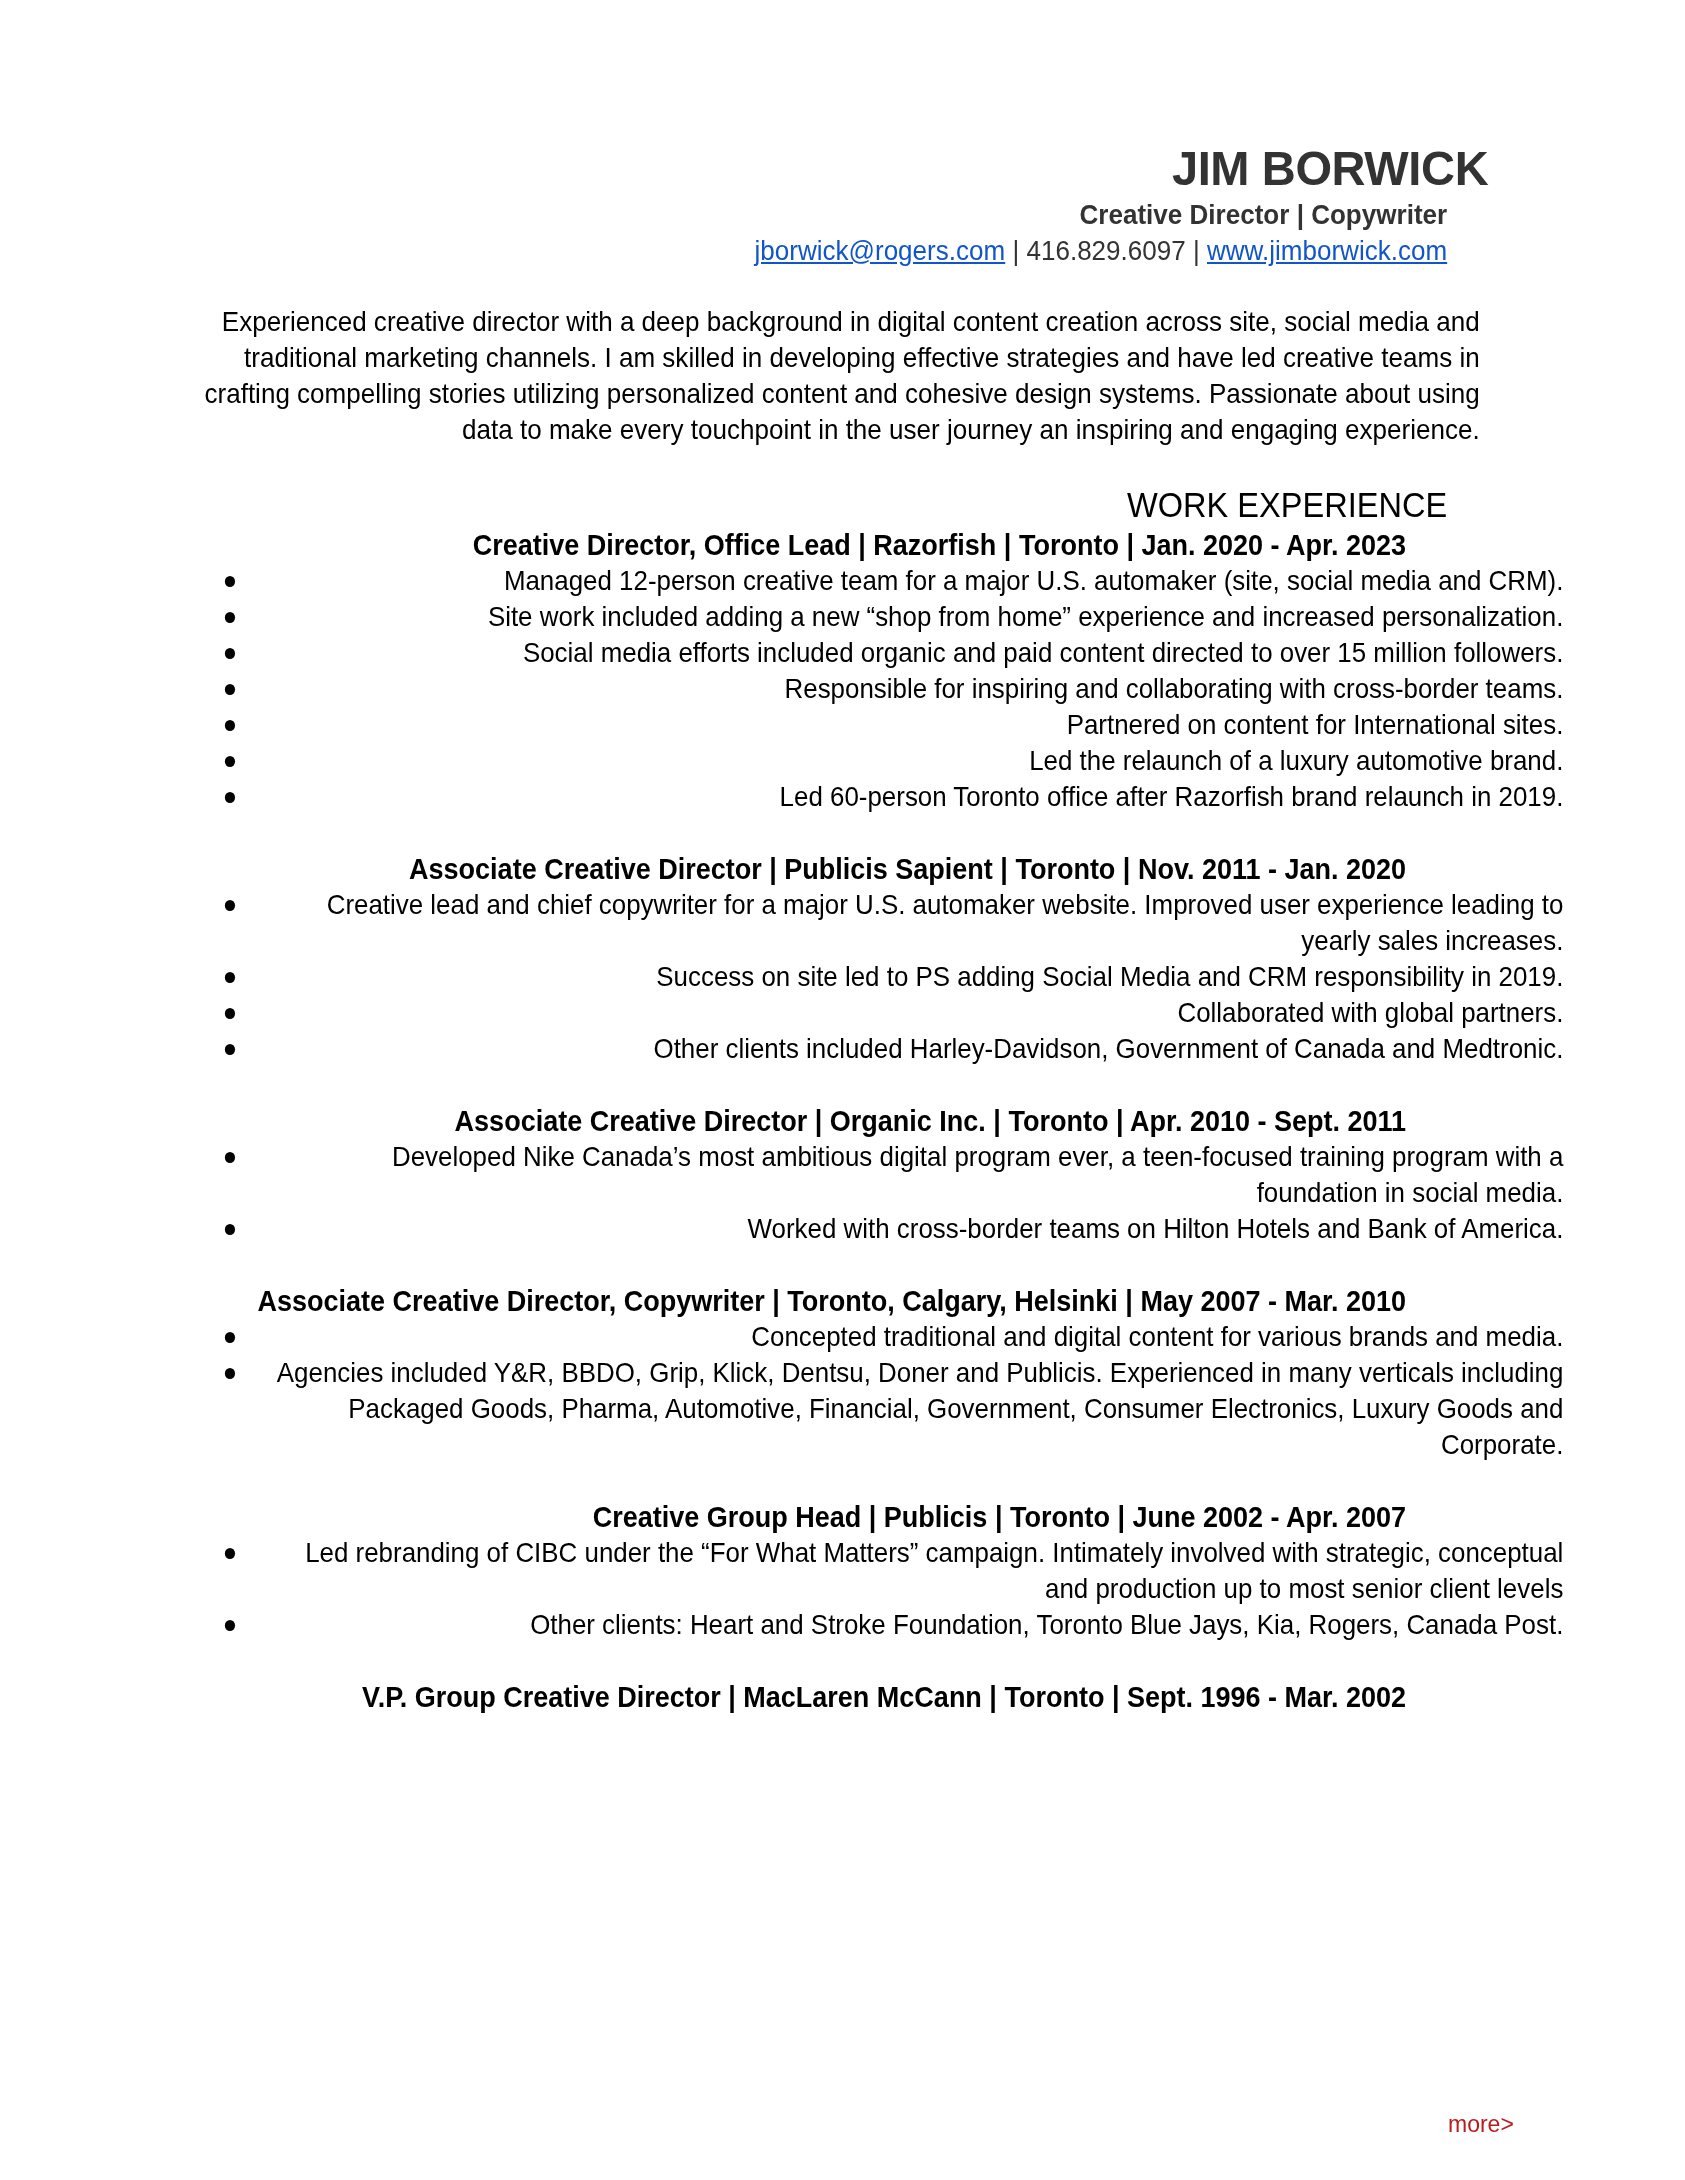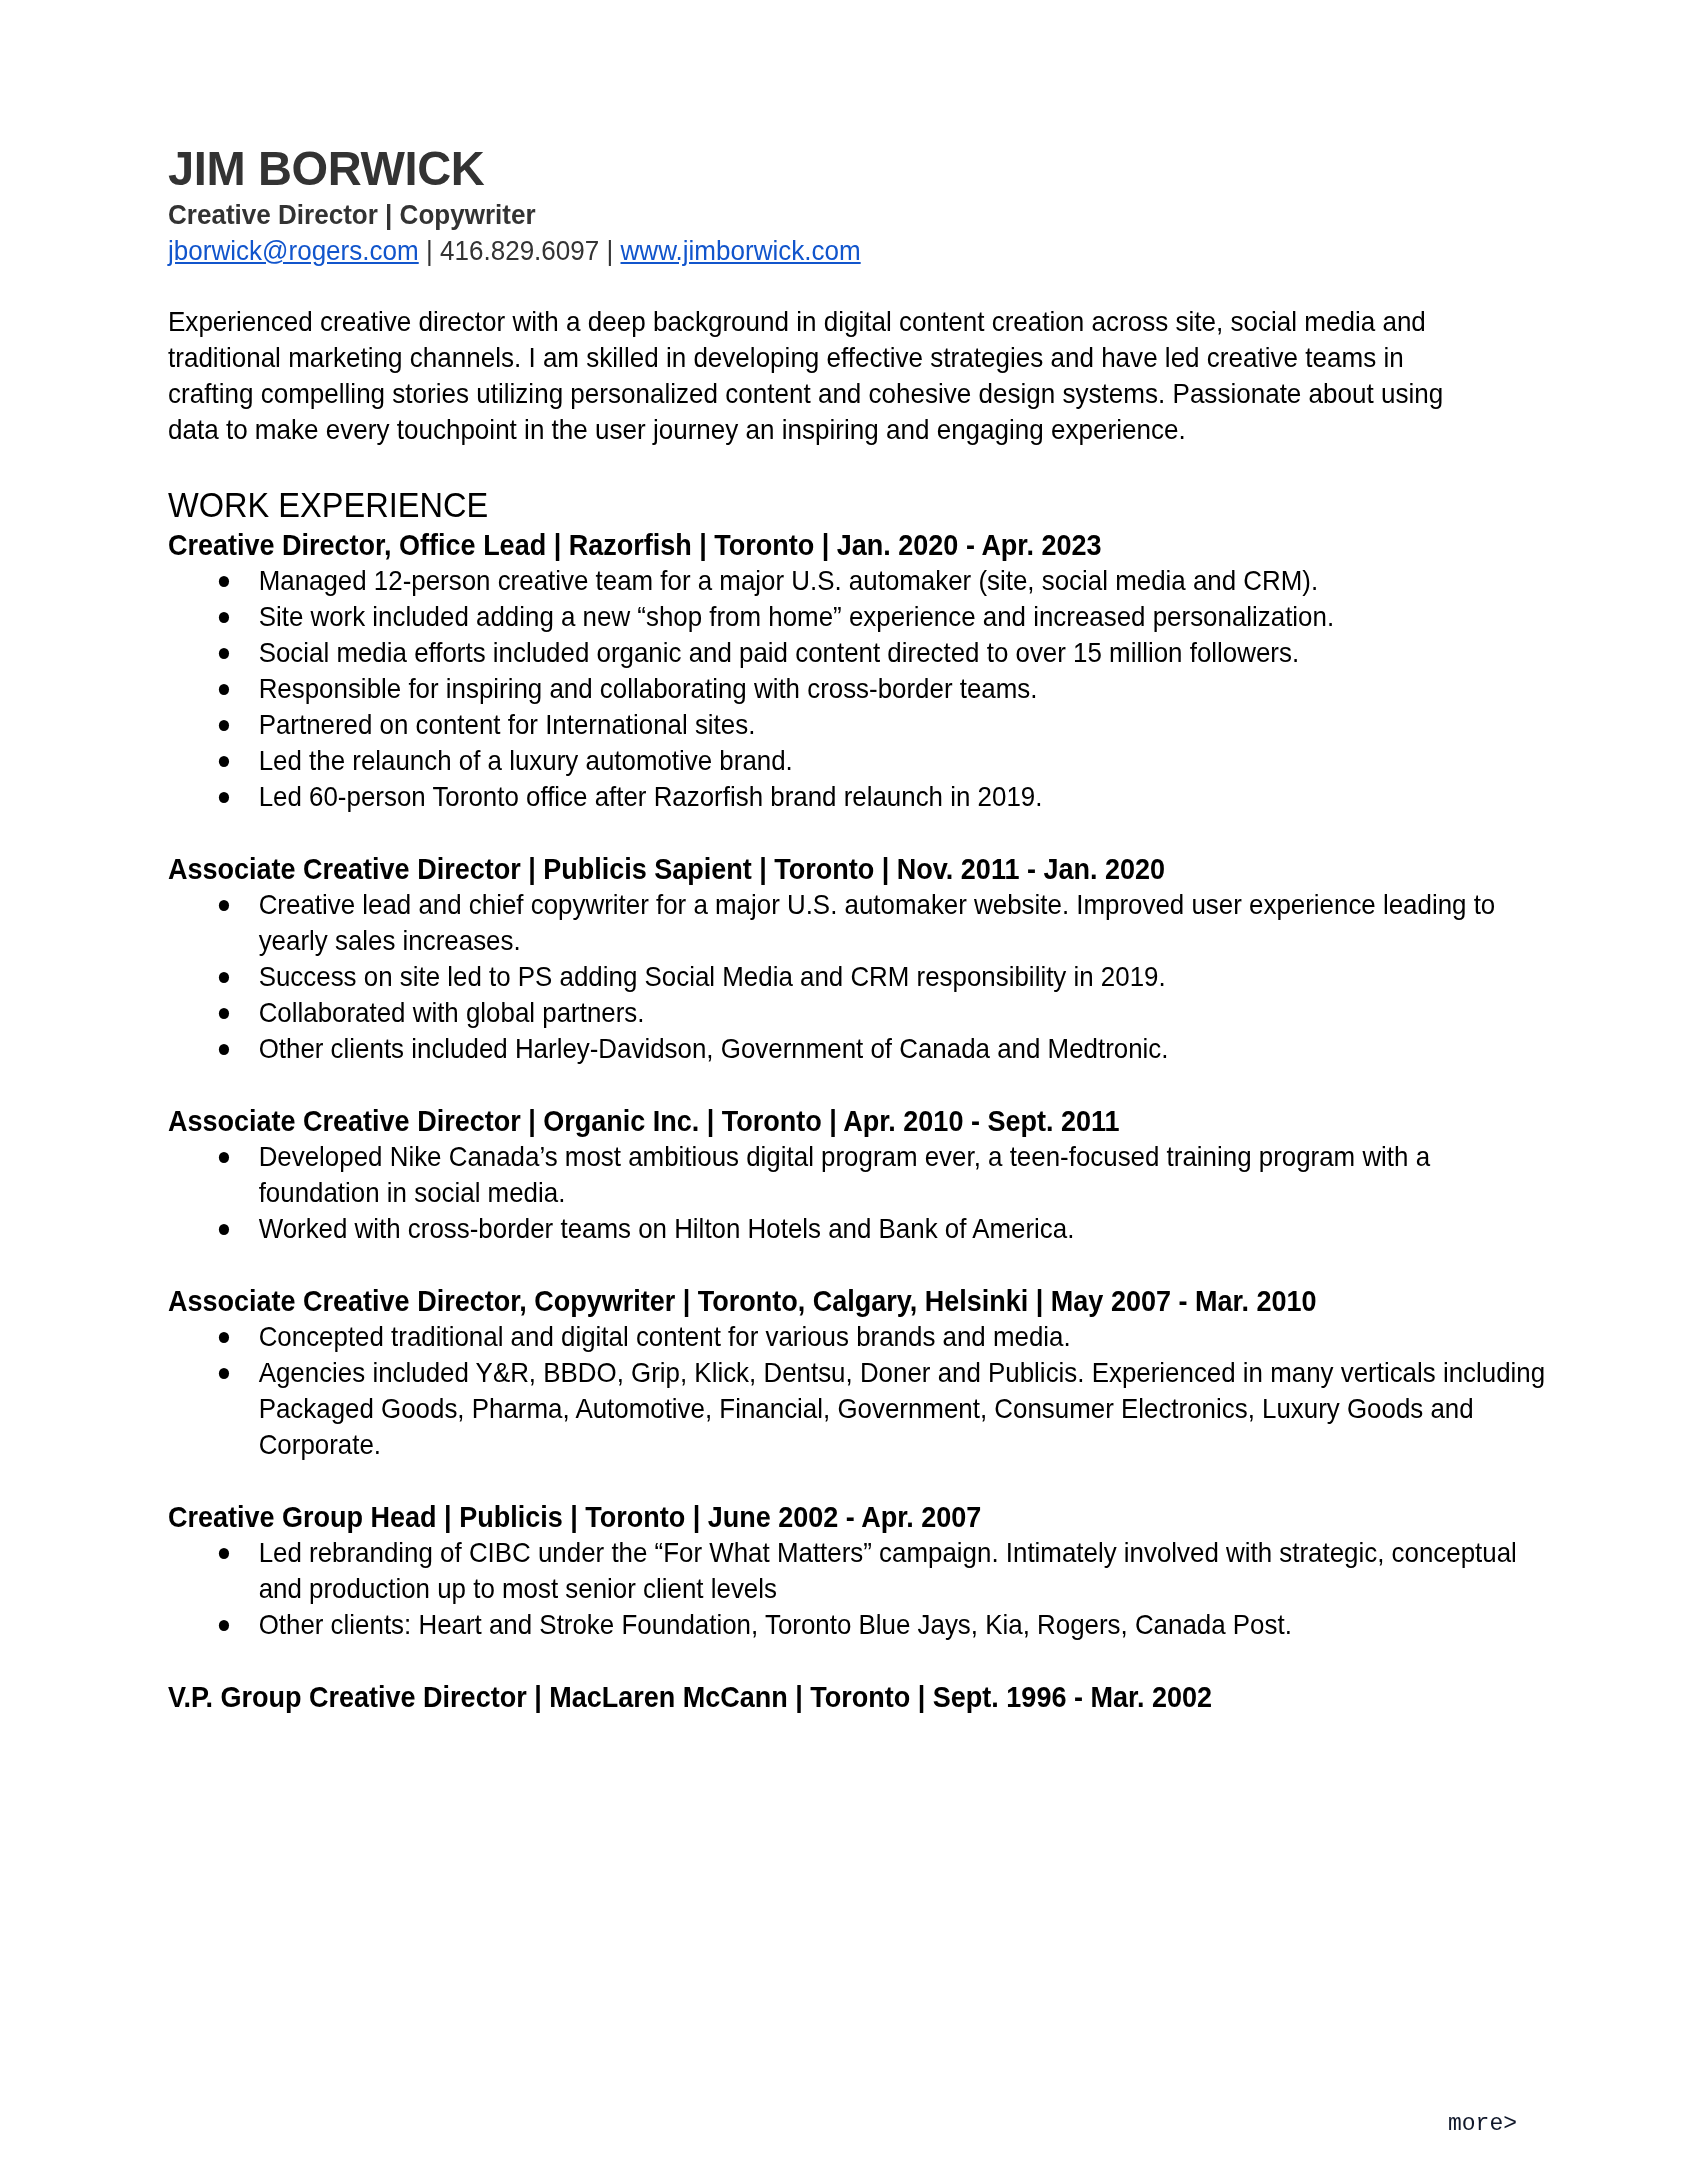--- a/index.html
+++ b/index.html
@@ -1,21 +1,21 @@
 <!DOCTYPE html>
 <html style="font-size:14px"><head>
 <meta charset="utf-8">
 <style>
   html, body { margin: 0; padding: 0; background: #ffffff; }
   body {
     width: 1685px; height: 2180px; position: relative; overflow: hidden;
     font-family: "Liberation Sans", "DejaVu Sans", sans-serif;
     color: #000000;
   }
-  .page { position: absolute; left: 168px; top: 139px; width: 1369px; }
+  .page { position: absolute; left: 174px; top: 139px; width: 1369px; text-align: right; }
   .name {
     font-size: 49px; font-weight: bold; color: #333333; line-height: 58px;
     letter-spacing: -0.4px; transform: scaleX(0.96); transform-origin: left;
   }
   .subtitle {
     font-size: 28px; font-weight: bold; color: #333333; line-height: 35px;
     transform: scaleX(0.93); transform-origin: left; white-space: nowrap;
   }
   .contact {
     font-size: 28px; color: #333333; line-height: 37px; white-space: nowrap;
@@ -39,21 +39,21 @@
   ul.bullets li {
     position: relative; padding-left: 98px; font-size: 28px; line-height: 36px;
     width: 1404px; transform: scaleX(0.925); transform-origin: left;
   }
   ul.bullets li .dot {
     position: absolute; left: 55px; top: 13px; width: 11.4px; height: 11.4px;
     background: #000; border-radius: 50%;
   }
   .more {
     position: absolute; left: 1448px; top: 2111px; font-size: 23px;
-    font-family: Liberation Mono, monospace; color: #0f172a;
+    font-family: Liberation Sans, sans-serif; color: #b91c1c;
   }
 </style>
 </head>
 <body>
 
 <div class="page">
   <div class="name">JIM BORWICK</div>
   <div class="subtitle">Creative Director | Copywriter</div>
   <div class="contact">
     <a>jborwick@rogers.com</a><span> | </span><span>416.829.6097</span><span> | </span><a>www.jimborwick.com</a>

